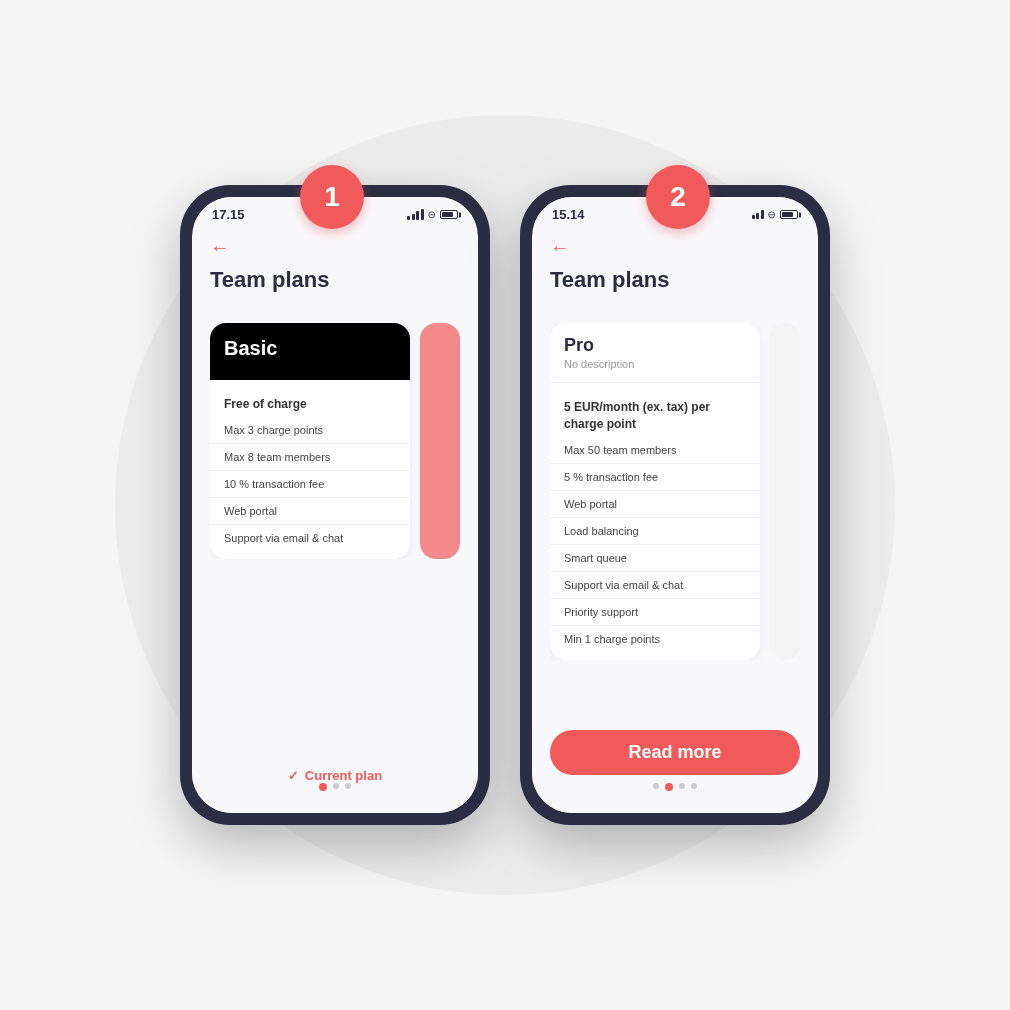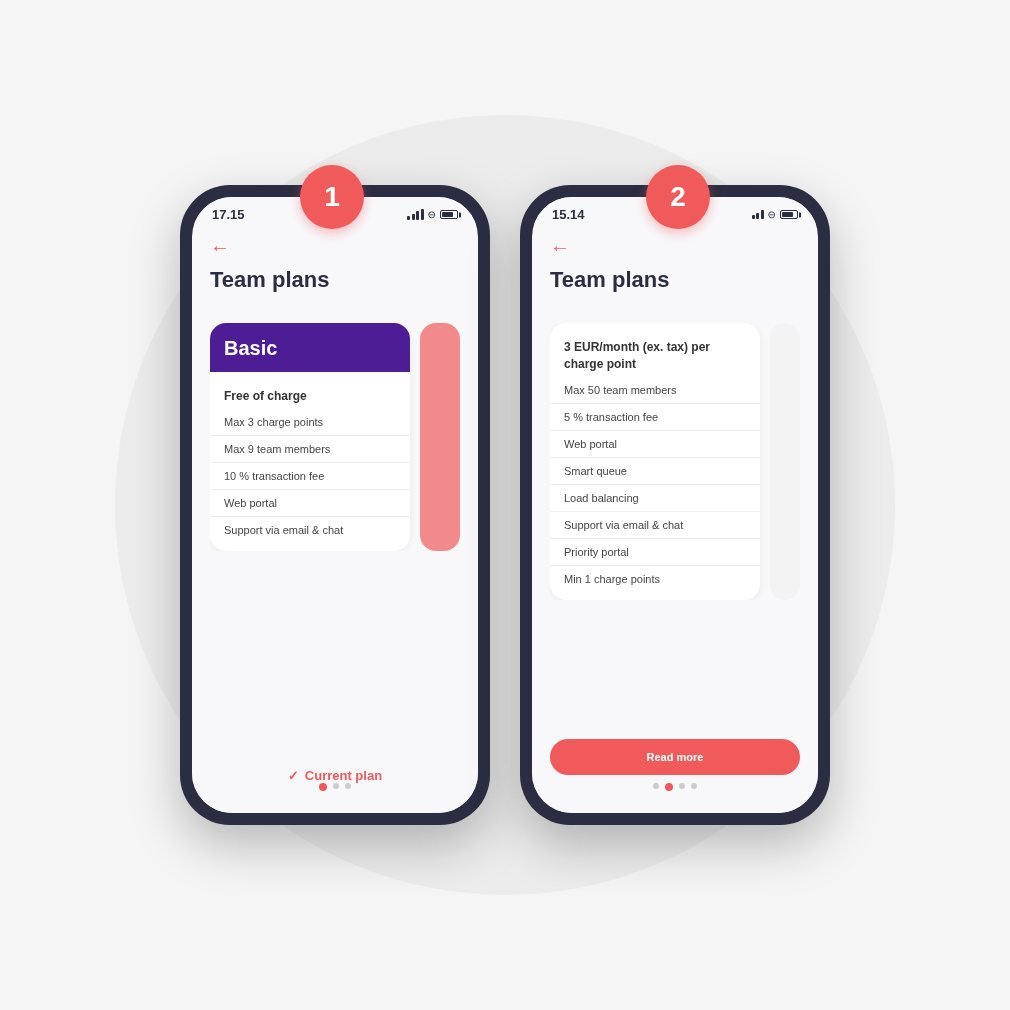--- a/index.html
+++ b/index.html
@@ -198,22 +198,22 @@
     .plan-card-peek {
       min-width: 40px;
       max-width: 40px;
       background: #f05a5a;
       border-radius: 16px;
       opacity: 0.7;
       flex-shrink: 0;
     }
 
     .plan-header {
-      padding: 14px 14px 12px;
-      background: #4c1d95;
+      padding: 14px 14px 20px;
+      background: #000000;
       border-radius: 12px 12px 0 0;
     }
 
     .plan-header-name {
       font-size: 20px;
       font-weight: 800;
       color: white;
     }
 
     .plan-features {
@@ -255,21 +255,21 @@
       font-weight: 600;
     }
 
     .read-more-btn {
       background: #f05a5a;
       color: white;
       border: none;
       border-radius: 25px;
       padding: 12px 0;
       width: 100%;
-      font-size: 11px;
+      font-size: 18px;
       font-weight: 700;
       cursor: pointer;
       margin: 4px 0 8px;
     }
 
     
     .dots-indicator {
       display: flex;
       justify-content: center;
       gap: 6px;
@@ -359,21 +359,21 @@
 
           <div class="cards-row">
 
             <div class="plan-card">
               <div class="plan-header">
                 <div class="plan-header-name">Basic</div>
               </div>
               <div class="plan-features">
                 <div class="feature-price">Free of charge</div>
                 <div class="feature-item">Max 3 charge points</div>
-                <div class="feature-item">Max 9 team members</div>
+                <div class="feature-item">Max 8 team members</div>
                 <div class="feature-item">10 % transaction fee</div>
                 <div class="feature-item">Web portal</div>
                 <div class="feature-item">Support via email &amp; chat</div>
               </div>
             </div>
 
             <div class="plan-card-peek"></div>
           </div>
         </div>
 
@@ -410,29 +410,33 @@
           </div>
         </div>
 
         <div class="phone-content">
           <div class="back-btn">←</div>
           <div class="page-title">Team plans</div>
 
           <div class="cards-row">
 
             <div class="plan-card" style="min-width: 210px;">
+              <div class="plan-header-pro">
+                <div class="plan-name">Pro</div>
+                <div class="plan-desc">No description</div>
+              </div>
               <div class="plan-features">
-                <div class="feature-price">3 EUR/month (ex. tax) per charge point</div>
+                <div class="feature-price">5 EUR/month (ex. tax) per charge point</div>
                 <div class="feature-item">Max 50 team members</div>
                 <div class="feature-item">5 % transaction fee</div>
                 <div class="feature-item">Web portal</div>
+                <div class="feature-item">Load balancing</div>
                 <div class="feature-item">Smart queue</div>
-                <div class="feature-item">Load balancing</div>
                 <div class="feature-item">Support via email &amp; chat</div>
-                <div class="feature-item">Priority portal</div>
+                <div class="feature-item">Priority support</div>
                 <div class="feature-item">Min 1 charge points</div>
               </div>
             </div>
 
             <div style="min-width:30px; background: #eee; border-radius: 16px; opacity: 0.5;"></div>
           </div>
         </div>
 
         <div class="phone-bottom">
           <button class="read-more-btn">Read more</button>

